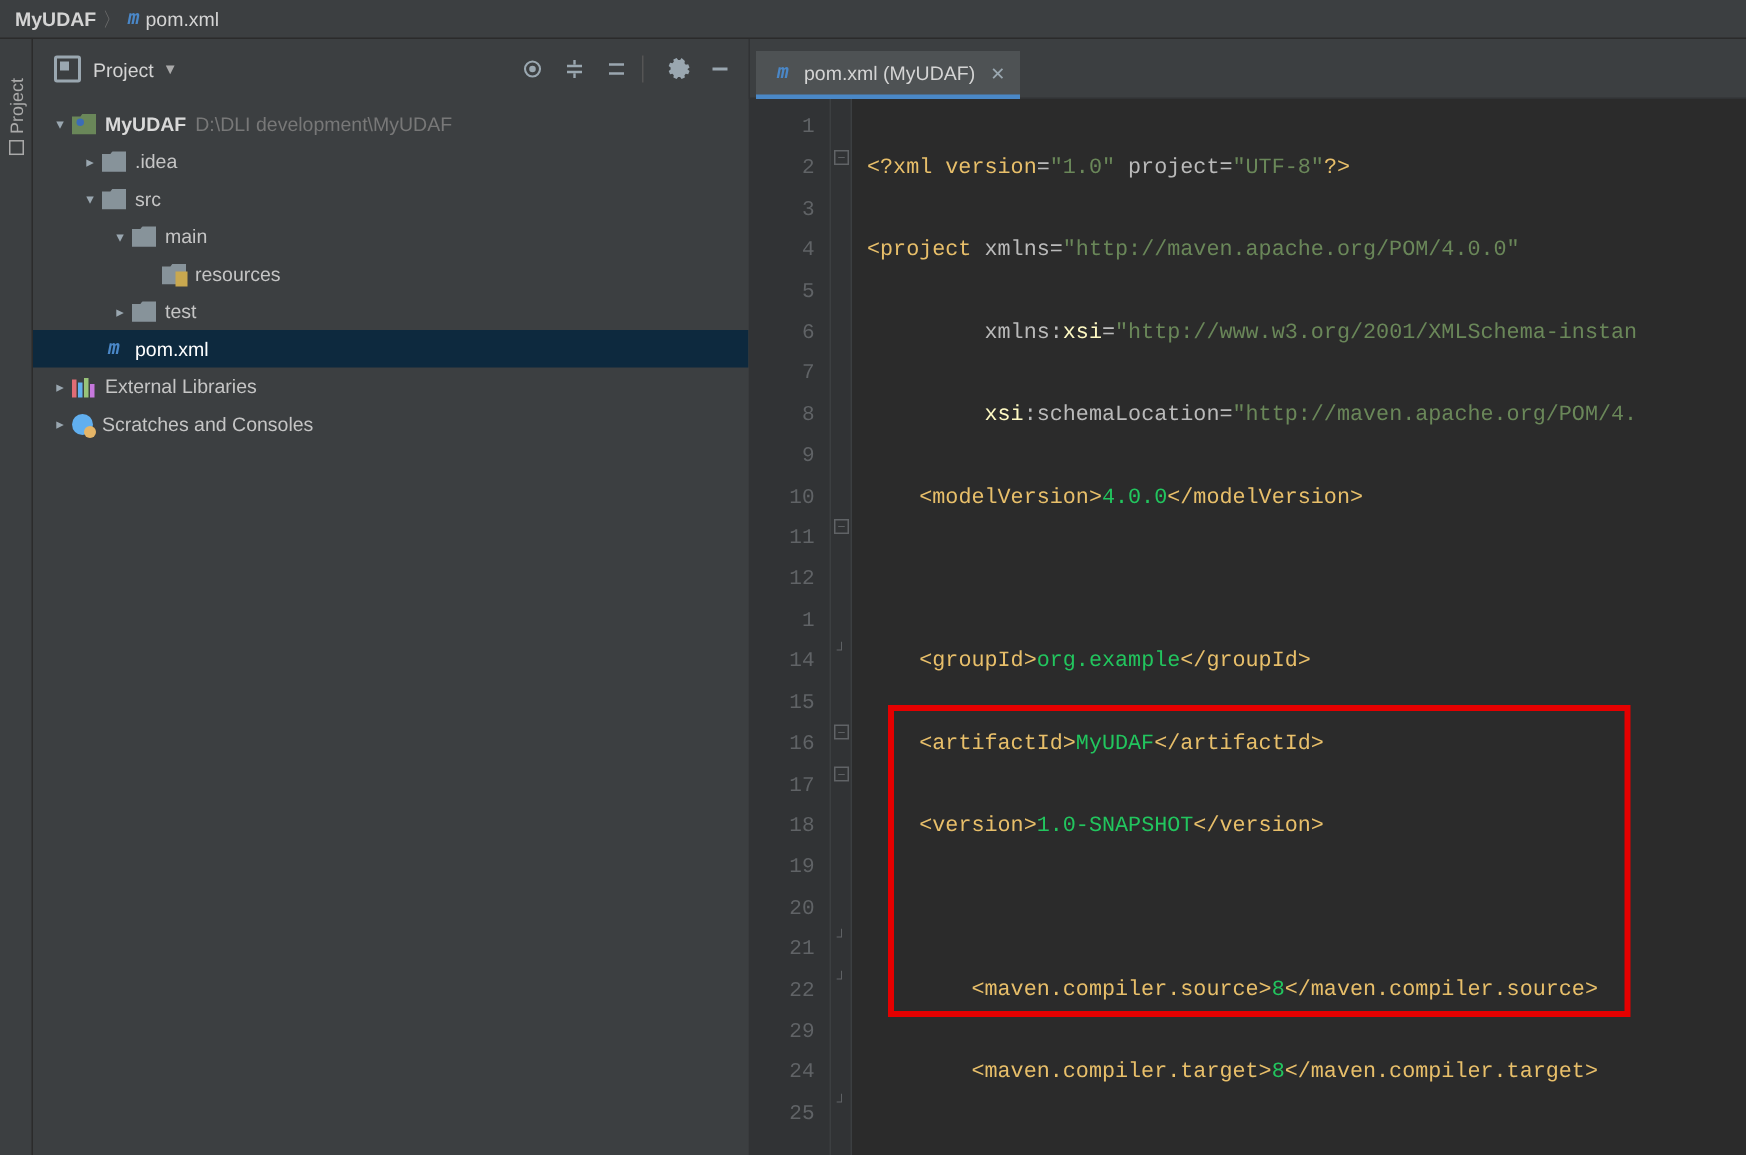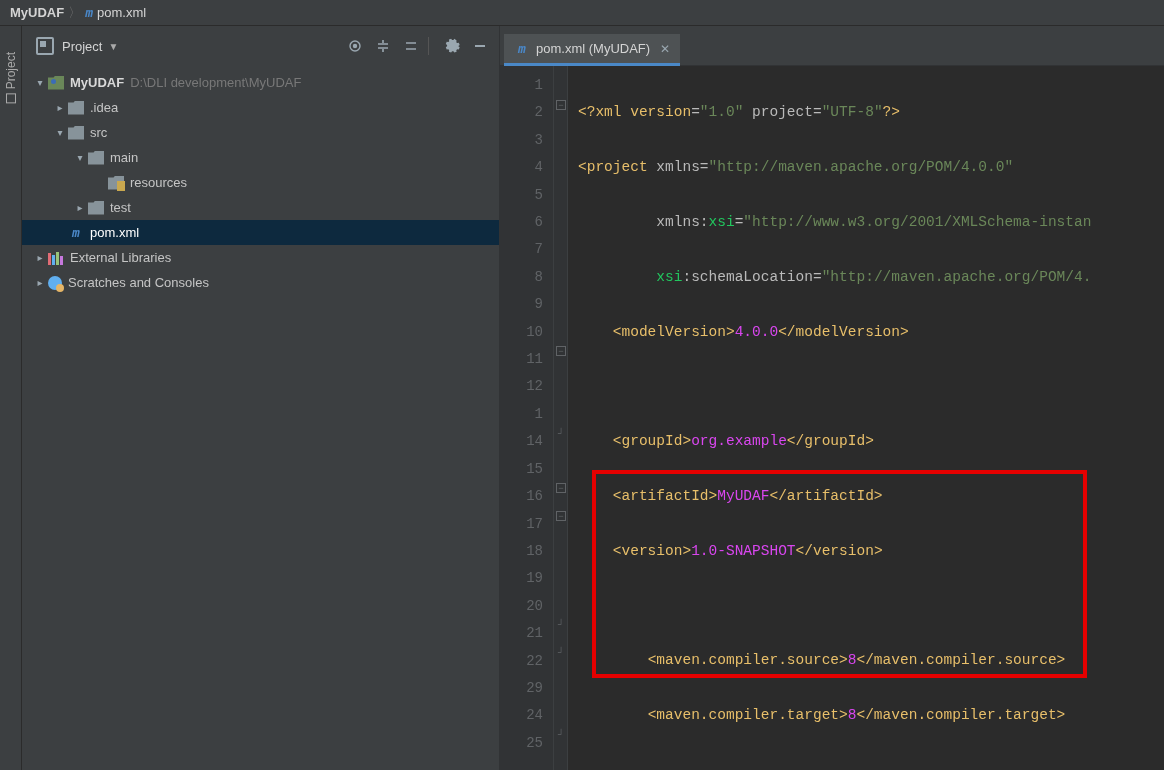--- a/index.html
+++ b/index.html
@@ -63,24 +63,24 @@
   .ed-tab .m-file-ico{margin-right:6px;}
   .ed-tab .close{ margin-left:10px; color:#9aa7b0; font-size:12px;}
   .editor-body { flex:1; display:flex; min-height:0; overflow:hidden;}
   .gutter { width:54px; background:#313335; color:#606366; font-family:Consolas,"Courier New",monospace; font-size:14px; text-align:right; padding:6px 10px 0 0; line-height:27.4px; user-select:none; border-right:1px solid #3c3f41;}
   .fold-col { width:14px; background:#313335; position:relative; border-right:1px solid #3c3f41;}
   .fold-col .fm { position:absolute; left:2px; width:10px; height:10px; border:1px solid #606366; color:#606366; font-size:9px; line-height:8px; text-align:center;}
   .code { flex:1; font-family:Consolas,"Courier New",monospace; font-size:14.5px; line-height:27.4px; padding:6px 0 0 10px; color:#a9b7c6; white-space:pre; overflow:hidden; position:relative;}
   .code .ln{height:27.4px;}
   .tag{color:#e8bf6a;}
   .attr{color:#bababa;}
-  .ns{color:#22c55e;}
+  .ns{color:#fef9c3;}
   .str{color:#6a8759;}
   .pi{color:#e8bf6a;}
-  .txt{color:#d946ef;}
+  .txt{color:#22c55e;}
   .callout{position:absolute; border:4px solid #e50000; pointer-events:none;}
 </style>
 </head>
 <body>
 
 <div class="root">
 
   <div class="crumb-bar">
     <span class="crumb">MyUDAF</span>
     <span class="sep">〉</span>

